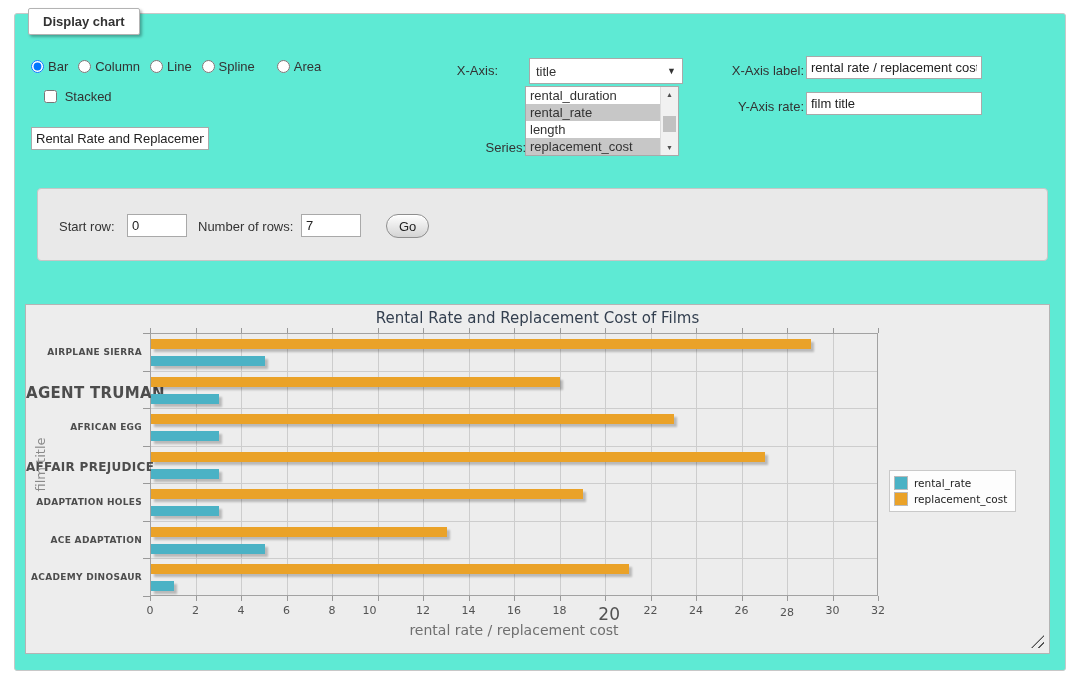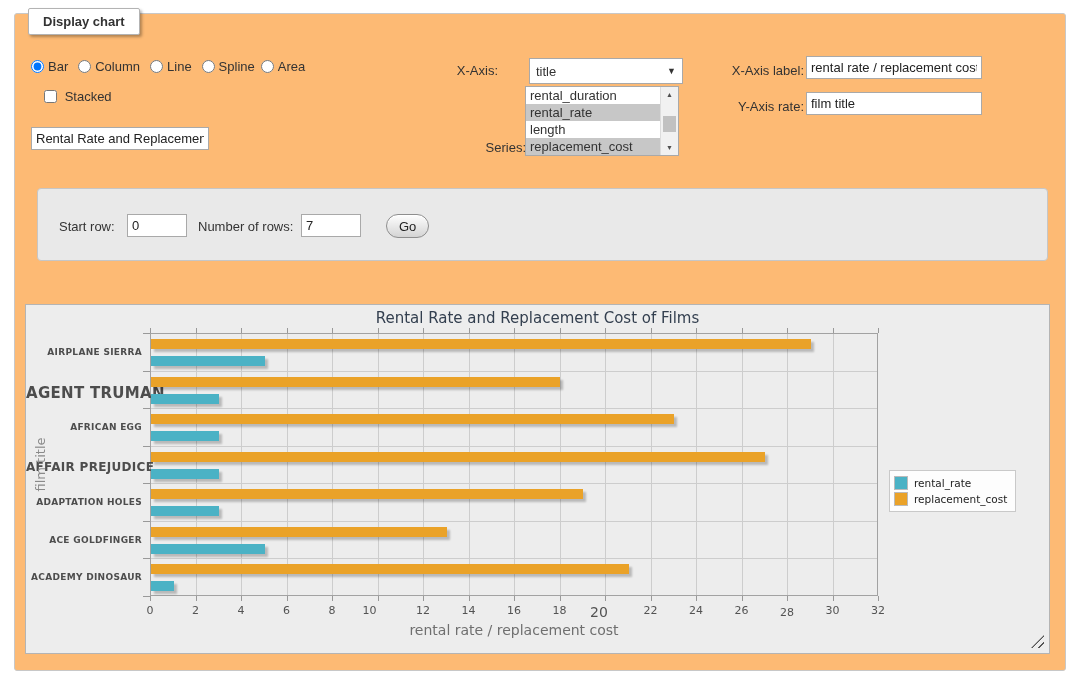--- a/index.html
+++ b/index.html
@@ -1,20 +1,20 @@
 <!DOCTYPE html>
 <html><head>
 <meta charset="utf-8">
 <style>
   html,body{margin:0;padding:0;background:#fff;}
   body{width:1081px;height:681px;position:relative;overflow:hidden;
        font-family:"Liberation Sans",sans-serif;font-size:13px;color:#333;}
   .abs{position:absolute;}
   .fieldset{position:absolute;left:14px;top:13px;width:1052px;height:658px;
-            background:#fdba74;border:1px solid #c8c8c8;border-radius:3px;box-sizing:border-box;}
+            background:#5eead4;border:1px solid #c8c8c8;border-radius:3px;box-sizing:border-box;}
   .legend-box{position:absolute;left:13px;top:-6px;background:#fff;border:1px solid #b3b3b3;
               border-radius:2px;padding:5px 14px;font-weight:bold;color:#333;
               box-shadow:2px 2px 3px rgba(0,0,0,0.3);}
   .radio-row{position:absolute;left:16px;top:42px;height:20px;display:flex;align-items:center;gap:2px;}
   .radio-row label{margin-right:8px;}
   input[type=radio],input[type=checkbox]{margin:0 4px 0 0;vertical-align:-2px;}
   .chk-row{position:absolute;left:16px;top:75px;padding-left:13px;}
   input[type=text]{border:1px solid #a9a9a9;background:#fff;color:#222;font-family:"Liberation Sans",sans-serif;
                    font-size:13px;padding:3px 4px;box-sizing:border-box;height:23px;}
   .lbl{position:absolute;color:#333;}
@@ -47,21 +47,21 @@
 </head>
 <body>
 
 <div class="fieldset">
   <div class="legend-box">Display chart</div>
 
   <div class="radio-row" id="chart-type-row">
       <label style="margin-right: 8px;"><input type="radio" name="charttype" checked="" style=""><span>Bar</span></label>
       <label style="margin-right: 8px;"><input type="radio" name="charttype" style=""><span>Column</span></label>
       <label style="margin-right: 8px;"><input type="radio" name="charttype" style=""><span>Line</span></label>
-      <label style="margin-right: 4px;"><input type="radio" name="charttype" style=""><span>Spline</span></label>
+      <label style="margin-right: 20px;"><input type="radio" name="charttype" style=""><span>Spline</span></label>
       <label style="margin-right: 8px;"><input type="radio" name="charttype" style=""><span>Area</span></label>
     </div>
 
   <div class="chk-row">
     <label>
       <input type="checkbox" id="stacked-cb" style="">
       <span>Stacked</span>
     </label>
   </div>
 
@@ -152,21 +152,21 @@
       <div style="position: absolute; left: 442.5px; top: 23px; width: 1px; height: 5px; background: rgb(153, 153, 153);"></div>
       <div style="position: absolute; left: 427.5px; top: 299px; width: 30px; text-align: center; font-size: 11px; color: rgb(83, 83, 83);">14</div>
       <div style="position: absolute; left: 488px; top: 291px; width: 1px; height: 5px; background: rgb(153, 153, 153);"></div>
       <div style="position: absolute; left: 488px; top: 23px; width: 1px; height: 5px; background: rgb(153, 153, 153);"></div>
       <div style="position: absolute; left: 473px; top: 299px; width: 30px; text-align: center; font-size: 11px; color: rgb(83, 83, 83);">16</div>
       <div style="position: absolute; left: 533.5px; top: 291px; width: 1px; height: 5px; background: rgb(153, 153, 153);"></div>
       <div style="position: absolute; left: 533.5px; top: 23px; width: 1px; height: 5px; background: rgb(153, 153, 153);"></div>
       <div style="position: absolute; left: 518.5px; top: 299px; width: 30px; text-align: center; font-size: 11px; color: rgb(83, 83, 83);">18</div>
       <div style="position: absolute; left: 579px; top: 291px; width: 1px; height: 5px; background: rgb(153, 153, 153);"></div>
       <div style="position: absolute; left: 579px; top: 23px; width: 1px; height: 5px; background: rgb(153, 153, 153);"></div>
-      <div style="position: absolute; left: 564px; top: 299px; width: 30px; text-align: left; font-size: 14px; color: rgb(83, 83, 83);">20</div>
+      <div style="position: absolute; left: 564px; top: 299px; width: 30px; text-align: right; font-size: 17px; color: rgb(83, 83, 83);">20</div>
       <div style="position: absolute; left: 624.5px; top: 291px; width: 1px; height: 5px; background: rgb(153, 153, 153);"></div>
       <div style="position: absolute; left: 624.5px; top: 23px; width: 1px; height: 5px; background: rgb(153, 153, 153);"></div>
       <div style="position: absolute; left: 609.5px; top: 299px; width: 30px; text-align: center; font-size: 11px; color: rgb(83, 83, 83);">22</div>
       <div style="position: absolute; left: 670px; top: 291px; width: 1px; height: 5px; background: rgb(153, 153, 153);"></div>
       <div style="position: absolute; left: 670px; top: 23px; width: 1px; height: 5px; background: rgb(153, 153, 153);"></div>
       <div style="position: absolute; left: 655px; top: 299px; width: 30px; text-align: center; font-size: 11px; color: rgb(83, 83, 83);">24</div>
       <div style="position: absolute; left: 715.5px; top: 291px; width: 1px; height: 5px; background: rgb(153, 153, 153);"></div>
       <div style="position: absolute; left: 715.5px; top: 23px; width: 1px; height: 5px; background: rgb(153, 153, 153);"></div>
       <div style="position: absolute; left: 700.5px; top: 299px; width: 30px; text-align: center; font-size: 11px; color: rgb(83, 83, 83);">26</div>
       <div style="position: absolute; left: 761px; top: 291px; width: 1px; height: 5px; background: rgb(153, 153, 153);"></div>
@@ -194,21 +194,21 @@
       <div style="position: absolute; left: 125px; top: 88.5714px; width: 68.0225px; height: 10px; background: rgb(75, 178, 197); box-shadow: rgba(0, 0, 0, 0.22) 3px 3px 2px;"></div>
       <div style="position: absolute; left: 0px; width: 116px; top: 116.929px; text-align: right; font-size: 9px; font-weight: bold; color: rgb(77, 77, 77); letter-spacing: 0.3px; white-space: nowrap;">AFRICAN EGG</div>
       <div style="position: absolute; left: 125px; top: 109.143px; width: 523.022px; height: 10px; background: rgb(234, 162, 40); box-shadow: rgba(0, 0, 0, 0.22) 3px 3px 2px;"></div>
       <div style="position: absolute; left: 125px; top: 126.143px; width: 68.0225px; height: 10px; background: rgb(75, 178, 197); box-shadow: rgba(0, 0, 0, 0.22) 3px 3px 2px;"></div>
       <div style="position: absolute; left: 0px; width: 116px; top: 154.5px; text-align: center; font-size: 12px; font-weight: bold; color: rgb(77, 77, 77); letter-spacing: 0.3px; white-space: nowrap;">AFFAIR PREJUDICE</div>
       <div style="position: absolute; left: 125px; top: 146.714px; width: 614.022px; height: 10px; background: rgb(234, 162, 40); box-shadow: rgba(0, 0, 0, 0.22) 3px 3px 2px;"></div>
       <div style="position: absolute; left: 125px; top: 163.714px; width: 68.0225px; height: 10px; background: rgb(75, 178, 197); box-shadow: rgba(0, 0, 0, 0.22) 3px 3px 2px;"></div>
       <div style="position: absolute; left: 0px; width: 116px; top: 192.071px; text-align: right; font-size: 9px; font-weight: bold; color: rgb(77, 77, 77); letter-spacing: 0.3px; white-space: nowrap;">ADAPTATION HOLES</div>
       <div style="position: absolute; left: 125px; top: 184.286px; width: 432.022px; height: 10px; background: rgb(234, 162, 40); box-shadow: rgba(0, 0, 0, 0.22) 3px 3px 2px;"></div>
       <div style="position: absolute; left: 125px; top: 201.286px; width: 68.0225px; height: 10px; background: rgb(75, 178, 197); box-shadow: rgba(0, 0, 0, 0.22) 3px 3px 2px;"></div>
-      <div style="position: absolute; left: 0px; width: 116px; top: 229.643px; text-align: right; font-size: 9px; font-weight: bold; color: rgb(77, 77, 77); letter-spacing: 0.3px; white-space: nowrap;">ACE GOLDFINGER</div>
+      <div style="position: absolute; left: 0px; width: 116px; top: 229.643px; text-align: right; font-size: 9px; font-weight: bold; color: rgb(77, 77, 77); letter-spacing: 0.3px; white-space: nowrap;">ACE ADAPTATION</div>
       <div style="position: absolute; left: 125px; top: 221.857px; width: 295.522px; height: 10px; background: rgb(234, 162, 40); box-shadow: rgba(0, 0, 0, 0.22) 3px 3px 2px;"></div>
       <div style="position: absolute; left: 125px; top: 238.857px; width: 113.522px; height: 10px; background: rgb(75, 178, 197); box-shadow: rgba(0, 0, 0, 0.22) 3px 3px 2px;"></div>
       <div style="position: absolute; left: 0px; width: 116px; top: 267.214px; text-align: right; font-size: 9px; font-weight: bold; color: rgb(77, 77, 77); letter-spacing: 0.3px; white-space: nowrap;">ACADEMY DINOSAUR</div>
       <div style="position: absolute; left: 125px; top: 259.429px; width: 477.522px; height: 10px; background: rgb(234, 162, 40); box-shadow: rgba(0, 0, 0, 0.22) 3px 3px 2px;"></div>
       <div style="position: absolute; left: 125px; top: 276.429px; width: 22.5225px; height: 10px; background: rgb(75, 178, 197); box-shadow: rgba(0, 0, 0, 0.22) 3px 3px 2px;"></div>
       <div style="position: absolute; left: 124px; width: 728px; top: 317px; text-align: center; font-size: 14px; color: rgb(111, 111, 111);">rental rate / replacement cost</div>
       <div style="position: absolute; left: -86px; top: 151.5px; width: 200px; text-align: center; font-size: 13px; color: rgb(138, 138, 138); transform: rotate(-90deg);">film title</div>
       <div style="position: absolute; left: 863px; top: 165px; background: rgb(253, 253, 253); border: 1px solid rgb(201, 201, 201); padding: 3px 8px 3px 4px;">
         <div style="display: flex; align-items: center; margin: 2px 0px;">
           <div style="width: 12px; height: 12px; background: rgb(75, 178, 197); border: 1px solid rgb(187, 187, 187); margin-right: 6px;"></div>

